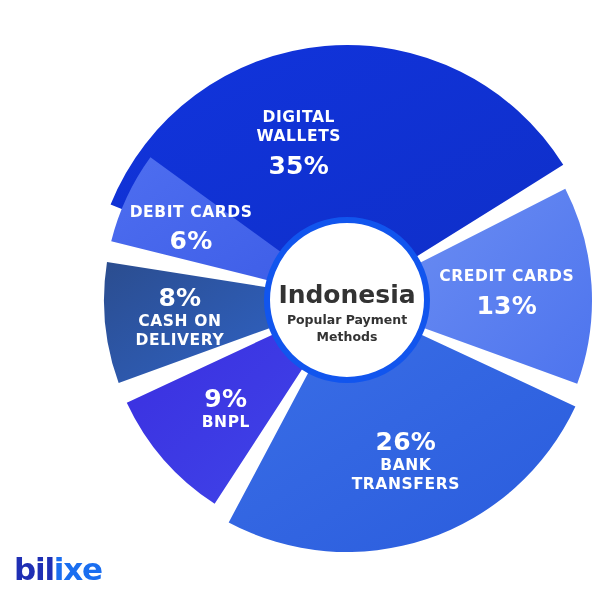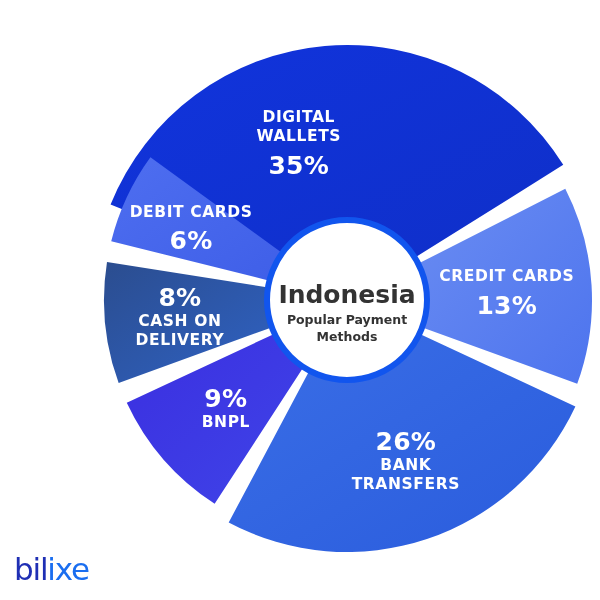--- a/index.html
+++ b/index.html
@@ -53,21 +53,21 @@
   #logo {
     position: absolute;
     left: 14px;
     top: 552px;
     height: 34px;
     display: flex;
     align-items: center;
   }
   .logo-text {
     font-family: "DejaVu Sans", "Liberation Sans", sans-serif;
-    font-weight: normal;
+    font-weight: bold;
     font-size: 31px;
     letter-spacing: -1.2px;
     line-height: 1;
   }
   .logo-a { color: #1f2fb4; }
   .logo-b { color: #1a6ef0; }
 </style>
 </head>
 <body>
 

